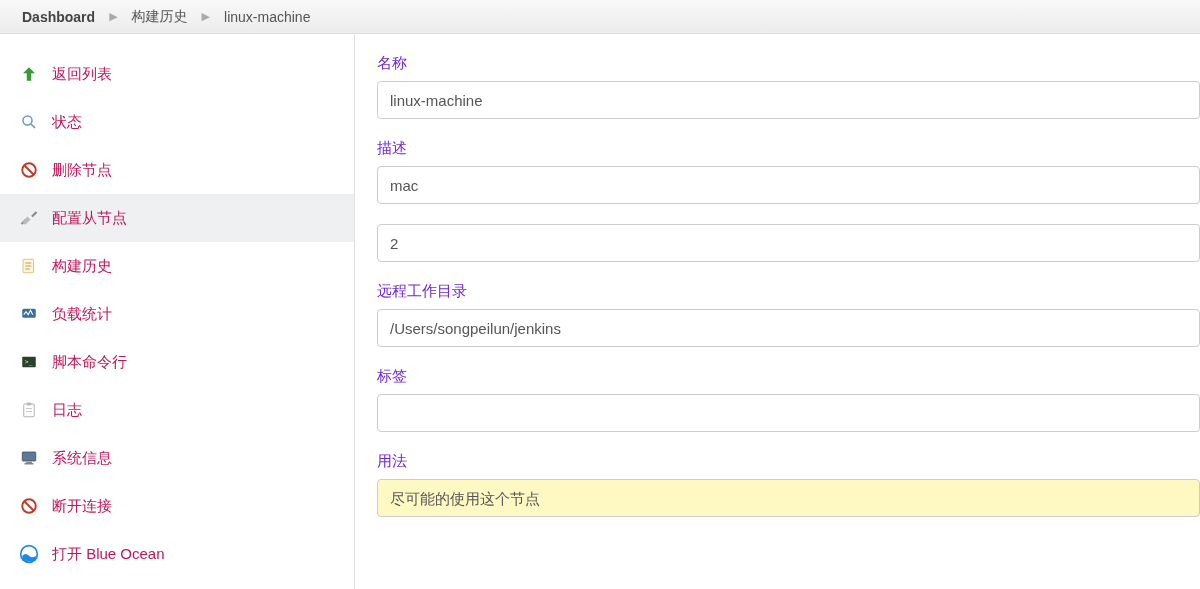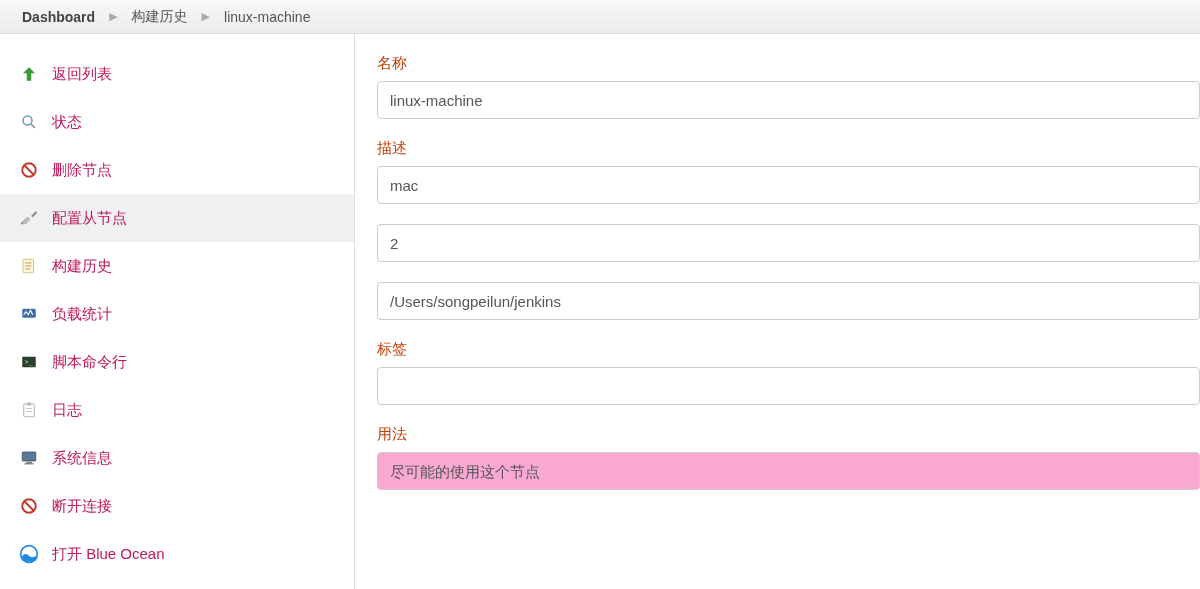--- a/index.html
+++ b/index.html
@@ -59,37 +59,37 @@
       flex-shrink: 0;
     }
     .sidebar-item .label { font-size: 15px; color: #be185d; }
     .main {
       flex: 1;
       padding: 20px 0 20px 22px;
     }
     .field { margin-bottom: 20px; }
     .field-label {
       font-size: 15px;
-      color: #c2410c;
+      color: #6d28d9;
       margin-bottom: 8px;
     }
     .field-input, .field-select {
       width: 100%;
       height: 38px;
       padding: 6px 12px;
       font-size: 15px;
       color: #555;
       background: #fff;
       border: 1px solid #ccc;
       border-radius: 4px;
       outline: none;
     }
     .field-select {
       appearance: none;
-      background: #f9a8d4;
+      background: #fef9c3;
       padding-right: 28px;
     }
   </style>
 </head>
 <body>
 
 <div class="breadcrumb">
   <a class="crumb first">Dashboard</a>
   <span class="sep">▶</span>
   <a class="crumb">构建历史</a>
@@ -226,20 +226,21 @@
     <div class="field">
       <div class="field-label">描述</div>
       <input class="field-input" type="text" value="mac" style="">
     </div>
 
     <div class="field">
       <input class="field-input" type="text" value="2" style="">
     </div>
 
     <div class="field">
+      <div class="field-label">远程工作目录</div>
       <input class="field-input" type="text" value="/Users/songpeilun/jenkins" style="">
     </div>
 
     <div class="field">
       <div class="field-label">标签</div>
       <input class="field-input" type="text" value="" style="">
     </div>
 
     <div class="field">
       <div class="field-label">用法</div>

